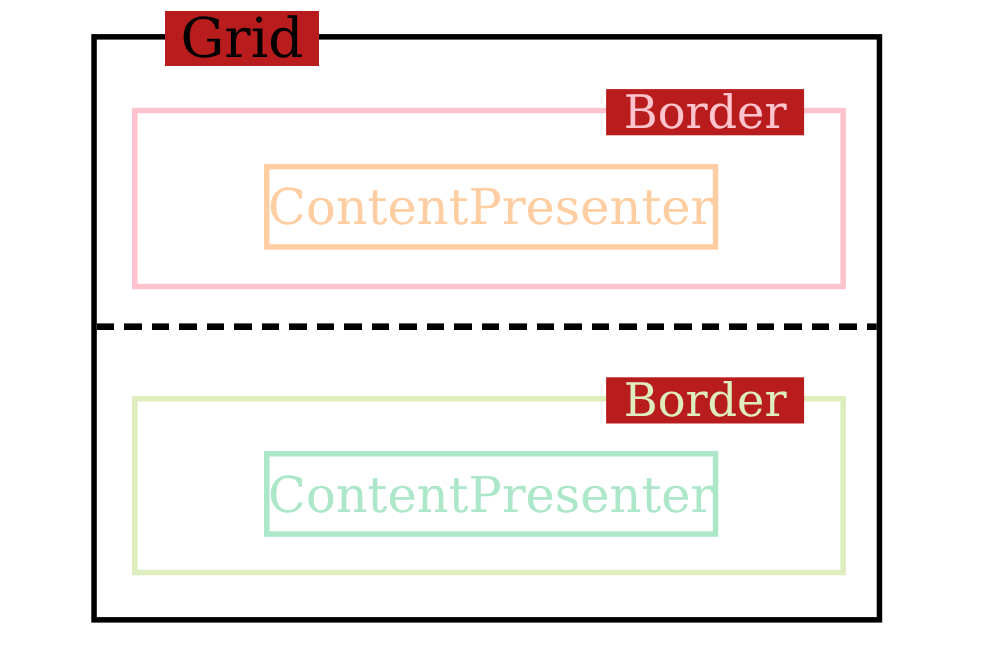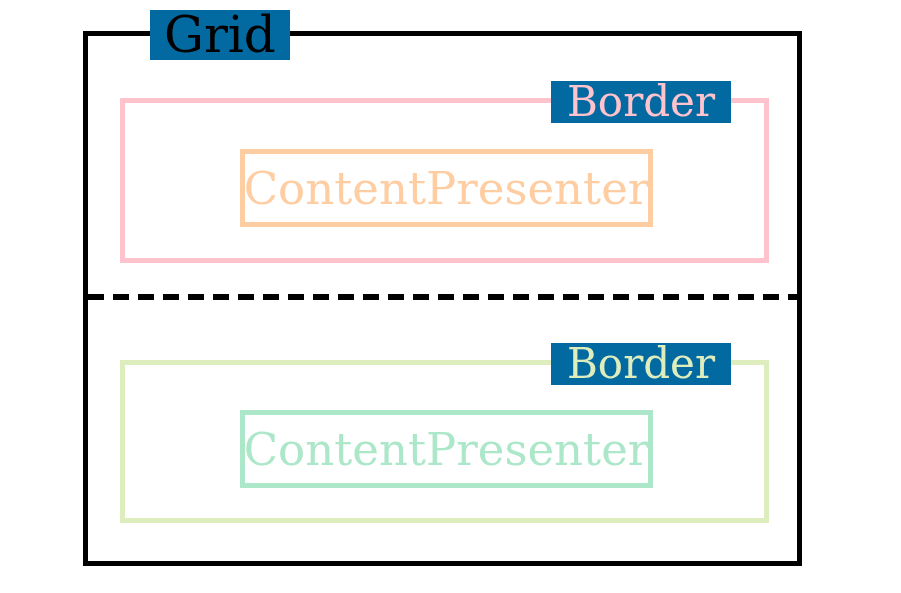--- a/index.html
+++ b/index.html
@@ -17,21 +17,21 @@
   }
   .box {
     position: absolute;
     box-sizing: border-box;
     border: 5px solid #000000;
     background: transparent;
   }
   .frame-label {
     position: absolute;
     transform: translateY(-50%);
-    background: #0369a1;
+    background: #b91c1c;
     line-height: 1;
     white-space: nowrap;
     z-index: 2;
   }
   
   #grid-box {
     left: 83px;
     top: 31px;
     width: 719px;
     height: 535px;

